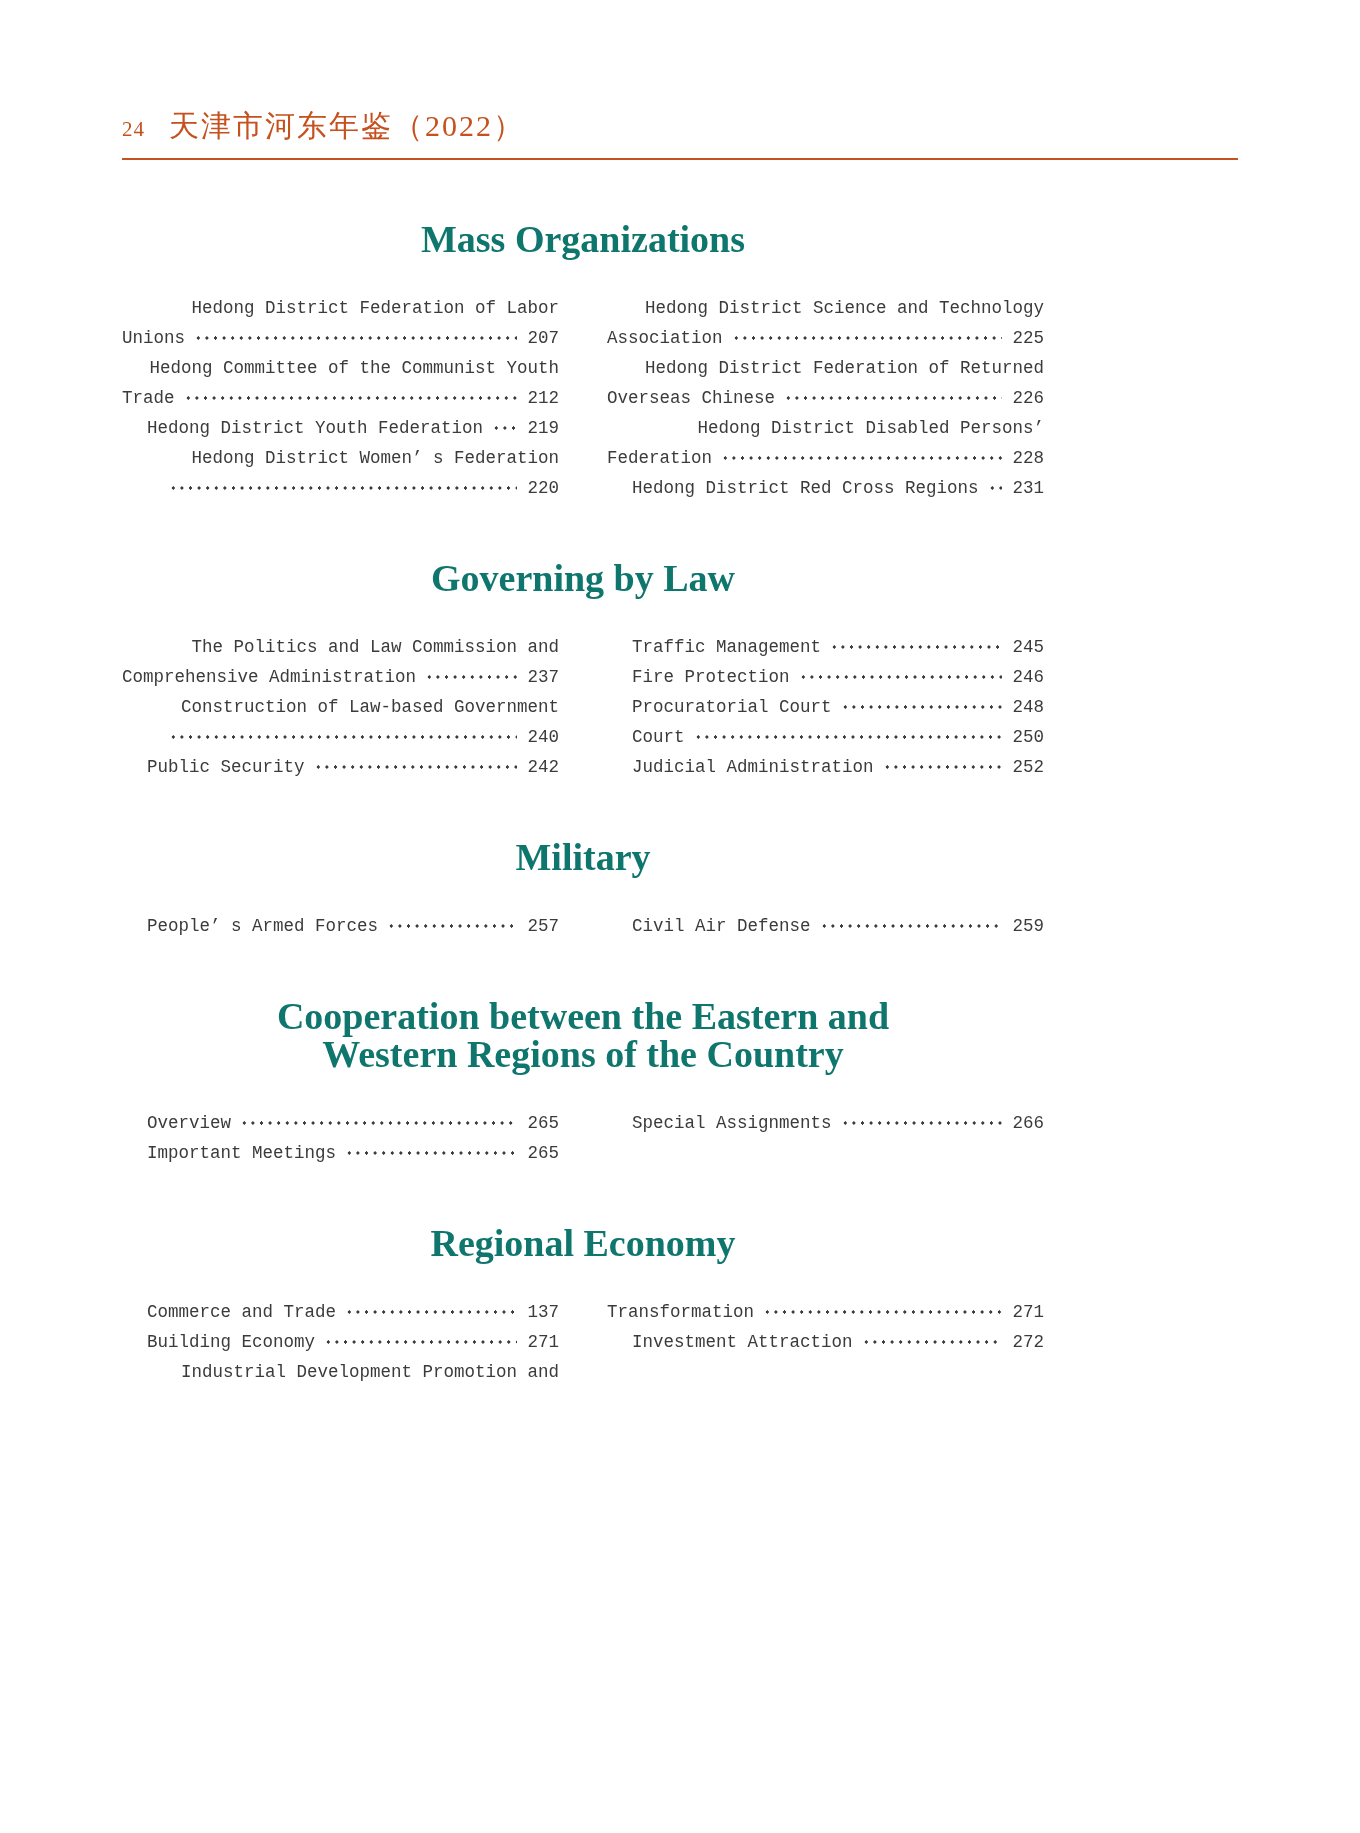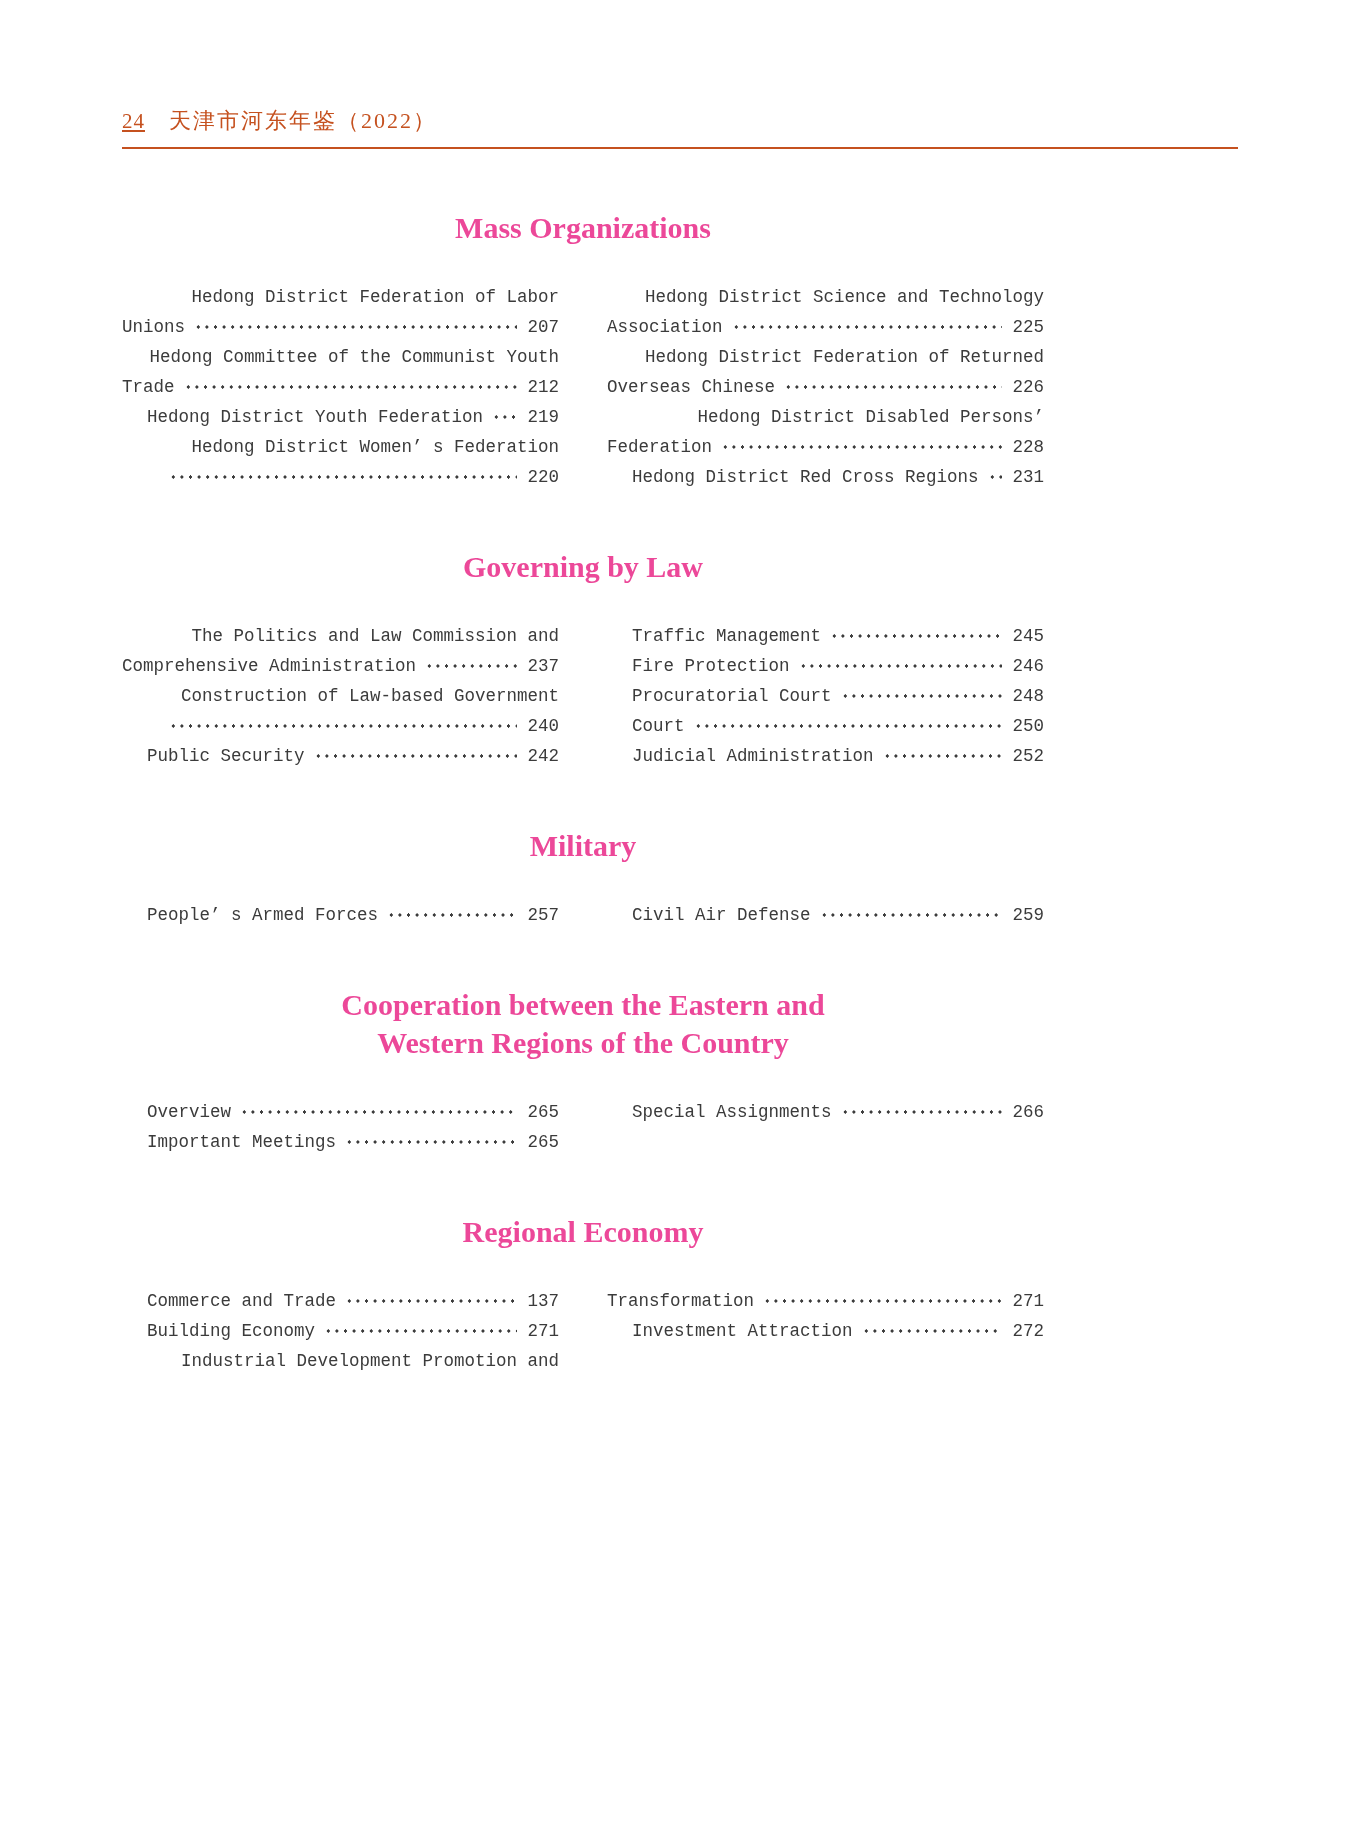--- a/index.html
+++ b/index.html
@@ -14,37 +14,37 @@
   .page {
     padding: 106px 122px 60px 122px;
   }
   .page-header {
     display: flex;
     align-items: baseline;
     gap: 24px;
     font-family: "Liberation Serif", "DejaVu Serif", serif;
     color: #c5511f;
   }
-  .page-header .pageno { font-size: 21px; letter-spacing: 1px; text-decoration: underline; }
-  .page-header .booktitle { font-size: 22px; letter-spacing: 2px; }
+  .page-header .pageno { font-size: 21px; letter-spacing: 1px; }
+  .page-header .booktitle { font-size: 30px; letter-spacing: 2px; }
   .header-rule {
     height: 2px;
     width: 1116px;
     background: #c5511f;
     margin-top: 11px;
   }
   .content {
     width: 922px;
   }
   .toc-section .section-heading {
     font-family: "Liberation Serif", "DejaVu Serif", serif;
     font-weight: bold;
-    font-size: 30px;
+    font-size: 38px;
     line-height: 38px;
-    color: #ec4899;
+    color: #0f766e;
     text-align: center;
     margin: 56px 0 35px 0;
   }
   .toc-section:first-child .section-heading { margin-top: 60px; }
   .columns {
     display: flex;
     gap: 48px;
   }
   .col { width: 437px; }
   .toc-line {

